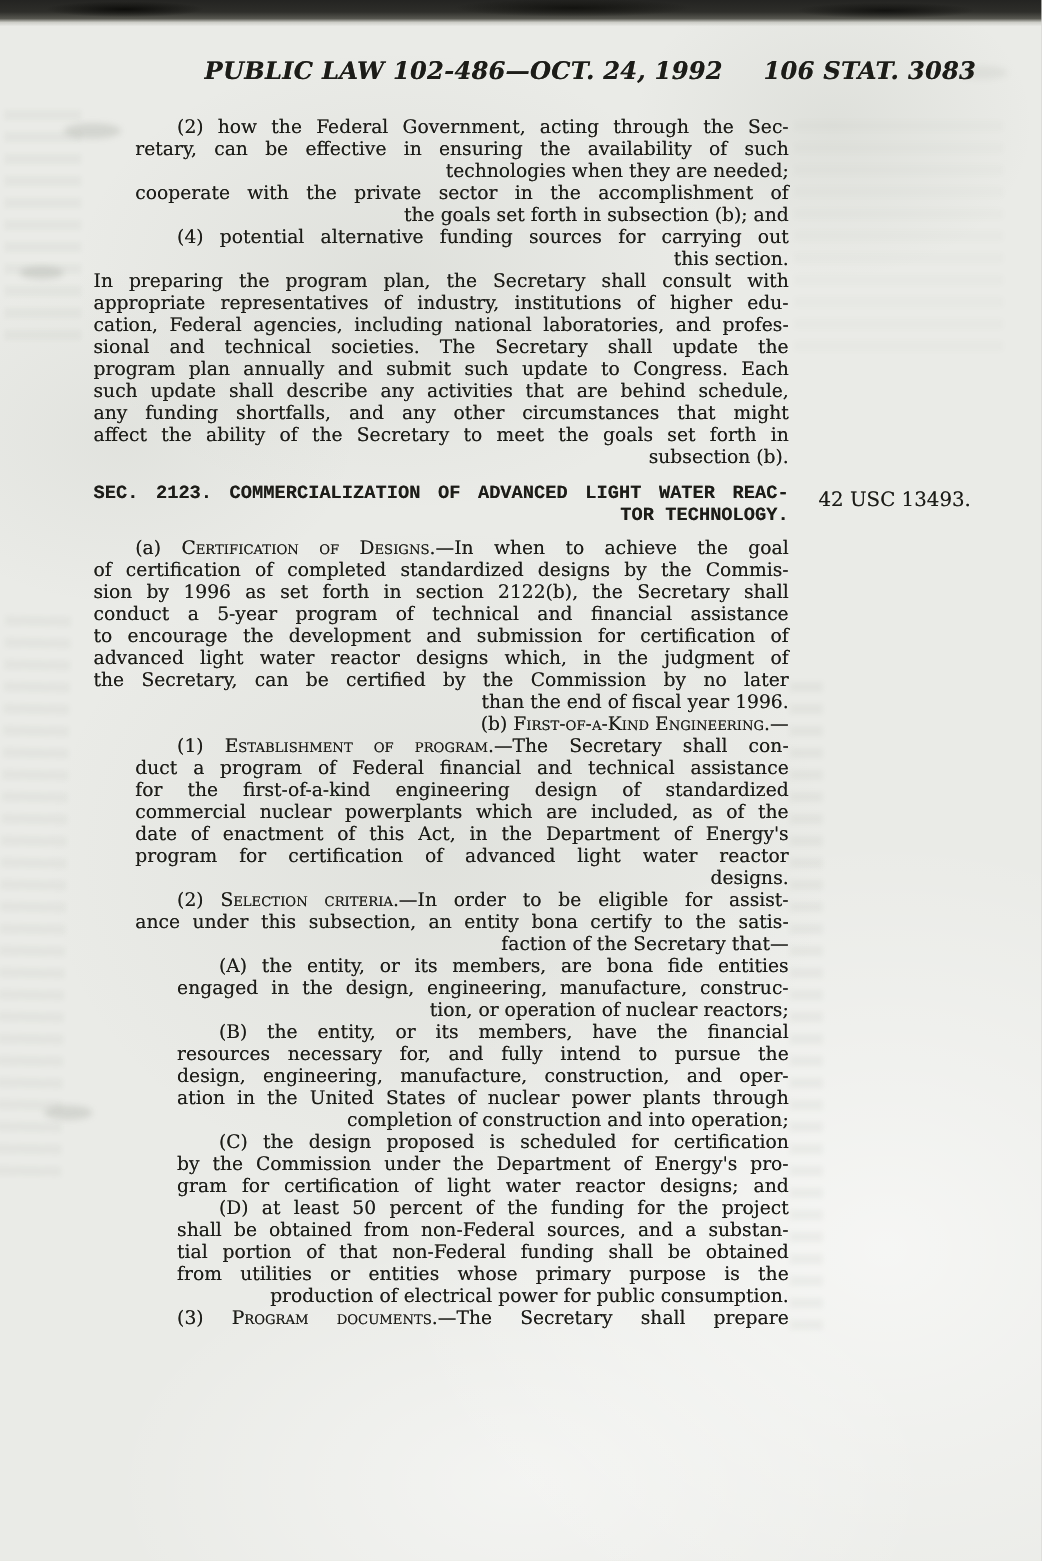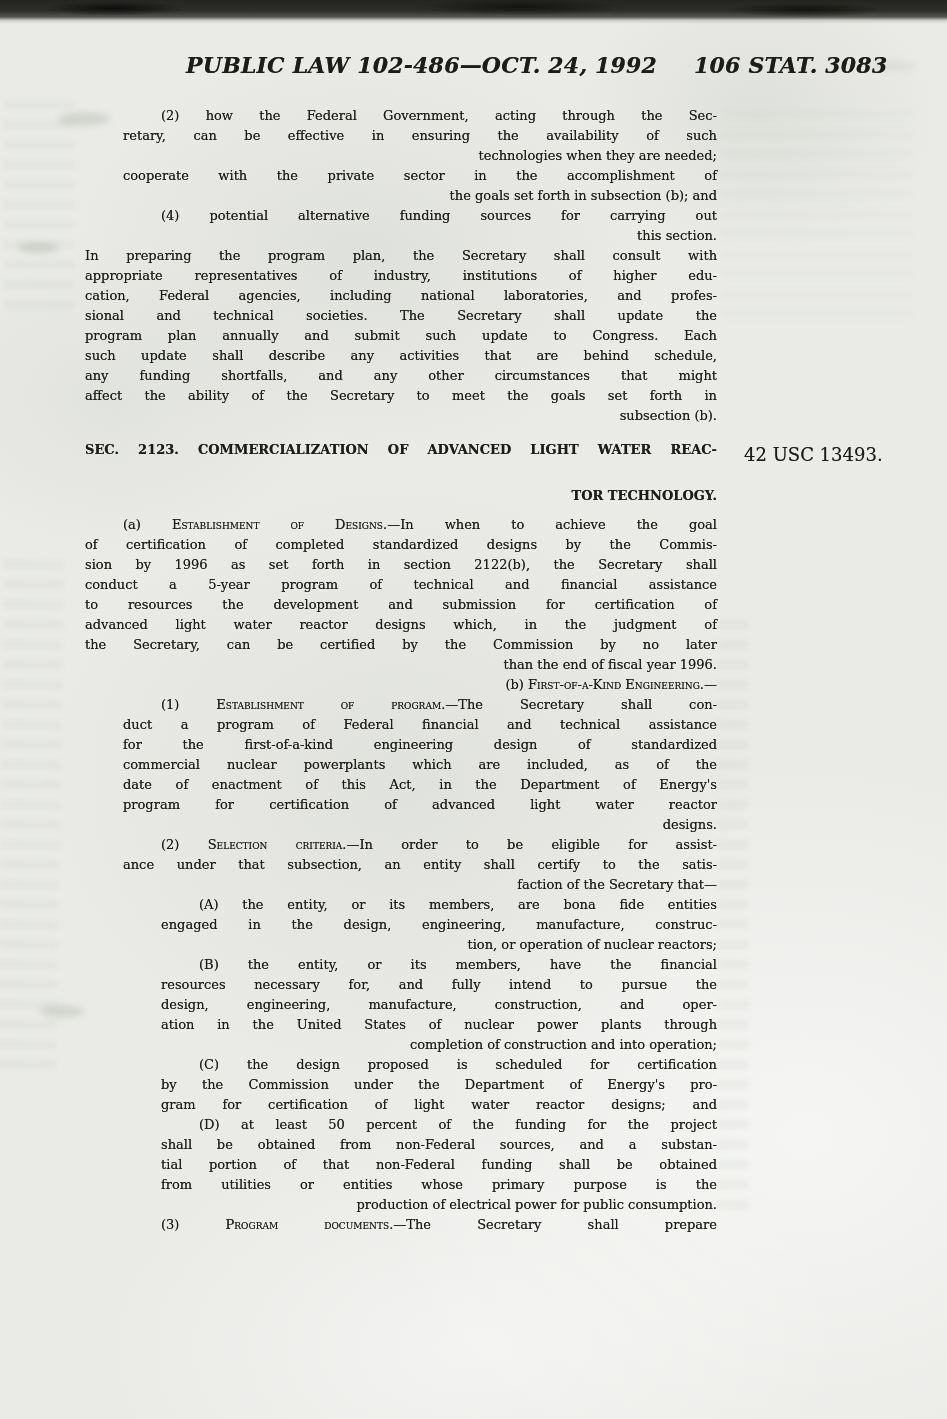--- a/index.html
+++ b/index.html
@@ -40,34 +40,34 @@
   .header-left { left: 186px; }
   .header-right { left: 694px; }
   .margin-note {
     position: absolute; left: 744px; top: 446px;
     font-size: 18px; line-height: 18px;
     text-shadow: 0 0 0.5px rgba(28,28,22,0.6);
     white-space: nowrap;
   }
   .doc-body {
     position: absolute; left: 85px; top: 106px; width: 632px;
-    font-size: 13px;
+    font-size: 17px;
   }
   .line {
     line-height: 20px;
     text-align: right;
     text-shadow: 0 0 0.6px rgba(28,28,22,0.7);
   }
   .line.just { text-align: justify; text-align-last: justify; }
   .ind-0 { padding-left: 0; }
   .ind-1 { padding-left: 38px; }
   .ind-2 { padding-left: 76px; }
   .ind-3 { padding-left: 114px; }
-  .ind-h { padding-left: 105px; margin-top: 26px; }
-  .line.bold { font-weight: bold; }
+  .ind-h { padding-left: 105px; }
+  .line.bold { font-weight: bold; font-family: Liberation Mono, monospace; }
   .line.gap-above { margin-top: 14px; }
   .line.gap-below { margin-bottom: 9px; }
   .sc { font-variant: small-caps; }
   
   .ghost {
     position: absolute; pointer-events: none;
     background: repeating-linear-gradient(180deg, rgba(105,115,100,0.12) 0 9px, transparent 9px 20px);
     filter: blur(2.5px); opacity: 0.45;
   }
   .g1 { left: 4px;  top: 100px;  width: 70px;  height: 220px; }
@@ -115,38 +115,38 @@
       <div class="line ind-0 just"><span>appropriate representatives of industry, institutions of higher edu-</span></div>
       <div class="line ind-0 just"><span>cation, Federal agencies, including national laboratories, and profes-</span></div>
       <div class="line ind-0 just"><span>sional and technical societies. The Secretary shall update the</span></div>
       <div class="line ind-0 just"><span>program plan annually and submit such update to Congress. Each</span></div>
       <div class="line ind-0 just"><span>such update shall describe any activities that are behind schedule,</span></div>
       <div class="line ind-0 just"><span>any funding shortfalls, and any other circumstances that might</span></div>
       <div class="line ind-0 just"><span>affect the ability of the Secretary to meet the goals set forth in</span></div>
       <div class="line ind-0"><span>subsection (b).</span></div>
       <div class="line ind-0 just bold gap-above"><span>SEC. 2123. COMMERCIALIZATION OF ADVANCED LIGHT WATER REAC-</span></div>
       <div class="line ind-h bold gap-below"><span>TOR TECHNOLOGY.</span></div>
-      <div class="line ind-1 just"><span>(a) </span><span class="sc">Establishment of Designs</span><span>.—In when to achieve the goal</span></div>
+      <div class="line ind-1 just"><span>(a) </span><span class="sc">Certification of Designs</span><span>.—In when to achieve the goal</span></div>
       <div class="line ind-0 just"><span>of certification of completed standardized designs by the Commis-</span></div>
       <div class="line ind-0 just"><span>sion by 1996 as set forth in section 2122(b), the Secretary shall</span></div>
       <div class="line ind-0 just"><span>conduct a 5-year program of technical and financial assistance</span></div>
-      <div class="line ind-0 just"><span>to resources the development and submission for certification of</span></div>
+      <div class="line ind-0 just"><span>to encourage the development and submission for certification of</span></div>
       <div class="line ind-0 just"><span>advanced light water reactor designs which, in the judgment of</span></div>
       <div class="line ind-0 just"><span>the Secretary, can be certified by the Commission by no later</span></div>
       <div class="line ind-0"><span>than the end of fiscal year 1996.</span></div>
       <div class="line ind-1"><span>(b) </span><span class="sc">First-of-a-Kind Engineering</span><span>.—</span></div>
       <div class="line ind-2 just"><span>(1) </span><span class="sc">Establishment of program</span><span>.—The Secretary shall con-</span></div>
       <div class="line ind-1 just"><span>duct a program of Federal financial and technical assistance</span></div>
       <div class="line ind-1 just"><span>for the first-of-a-kind engineering design of standardized</span></div>
       <div class="line ind-1 just"><span>commercial nuclear powerplants which are included, as of the</span></div>
       <div class="line ind-1 just"><span>date of enactment of this Act, in the Department of Energy's</span></div>
       <div class="line ind-1 just"><span>program for certification of advanced light water reactor</span></div>
       <div class="line ind-1"><span>designs.</span></div>
       <div class="line ind-2 just"><span>(2) </span><span class="sc">Selection criteria</span><span>.—In order to be eligible for assist-</span></div>
-      <div class="line ind-1 just"><span>ance under that subsection, an entity shall certify to the satis-</span></div>
+      <div class="line ind-1 just"><span>ance under this subsection, an entity bona certify to the satis-</span></div>
       <div class="line ind-1"><span>faction of the Secretary that—</span></div>
       <div class="line ind-3 just"><span>(A) the entity, or its members, are bona fide entities</span></div>
       <div class="line ind-2 just"><span>engaged in the design, engineering, manufacture, construc-</span></div>
       <div class="line ind-2"><span>tion, or operation of nuclear reactors;</span></div>
       <div class="line ind-3 just"><span>(B) the entity, or its members, have the financial</span></div>
       <div class="line ind-2 just"><span>resources necessary for, and fully intend to pursue the</span></div>
       <div class="line ind-2 just"><span>design, engineering, manufacture, construction, and oper-</span></div>
       <div class="line ind-2 just"><span>ation in the United States of nuclear power plants through</span></div>
       <div class="line ind-2"><span>completion of construction and into operation;</span></div>
       <div class="line ind-3 just"><span>(C) the design proposed is scheduled for certification</span></div>

